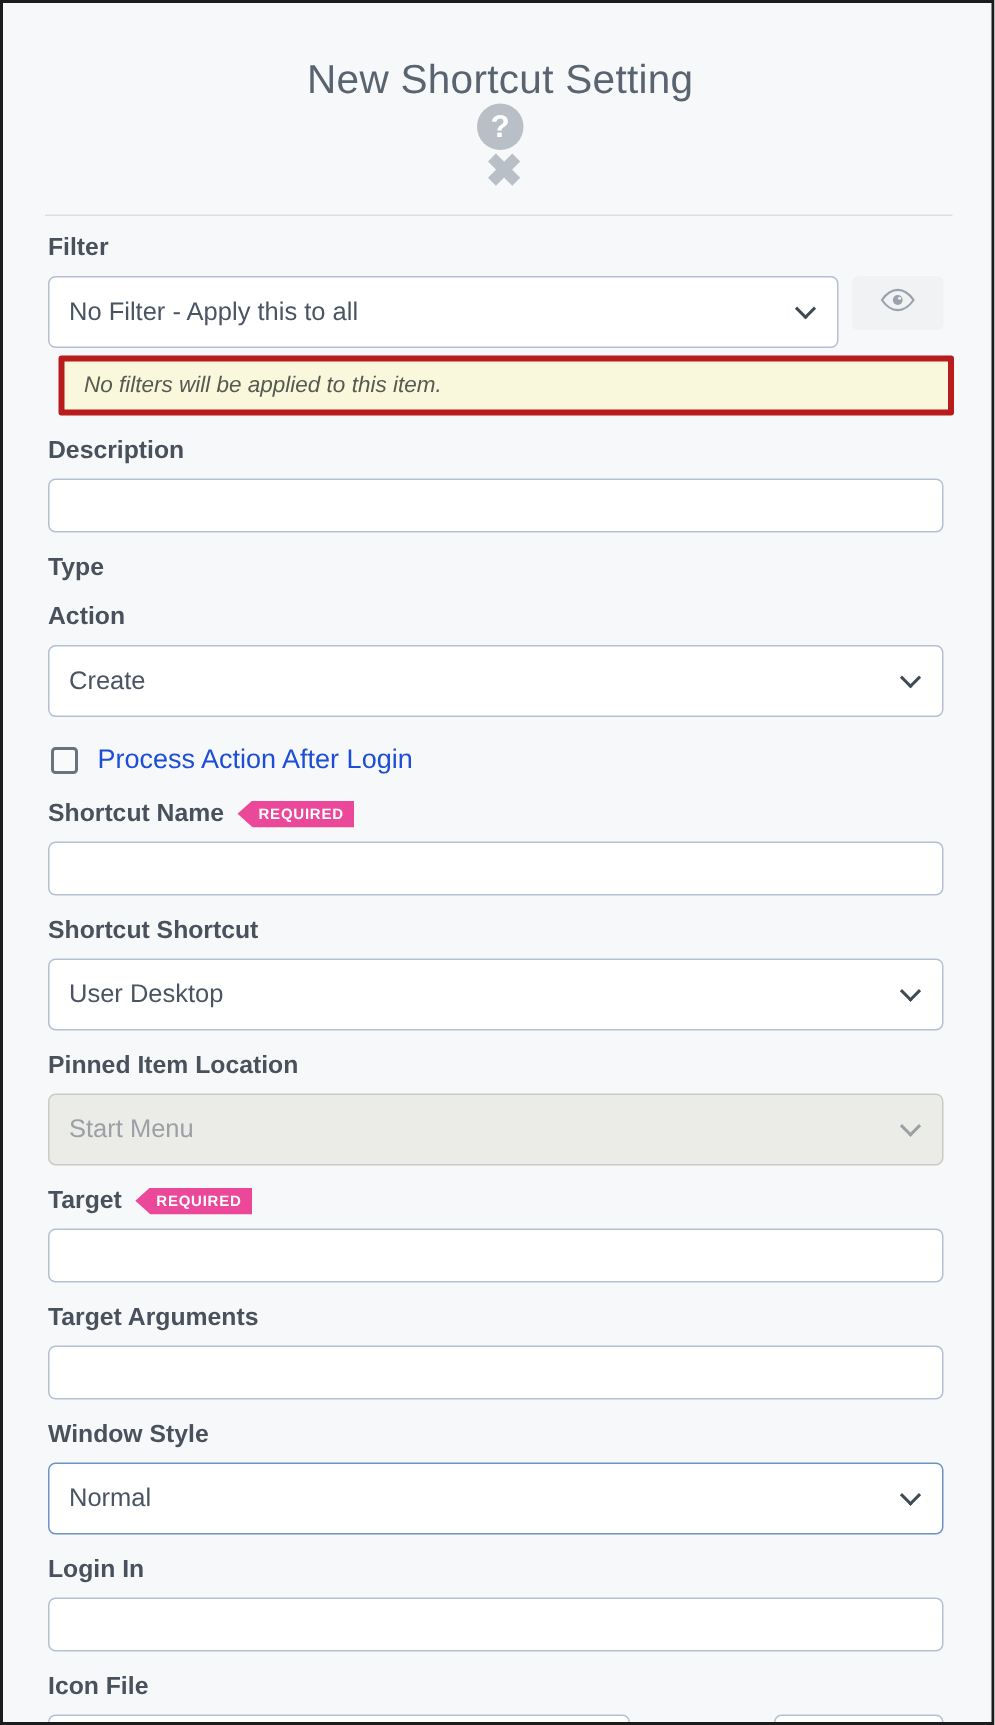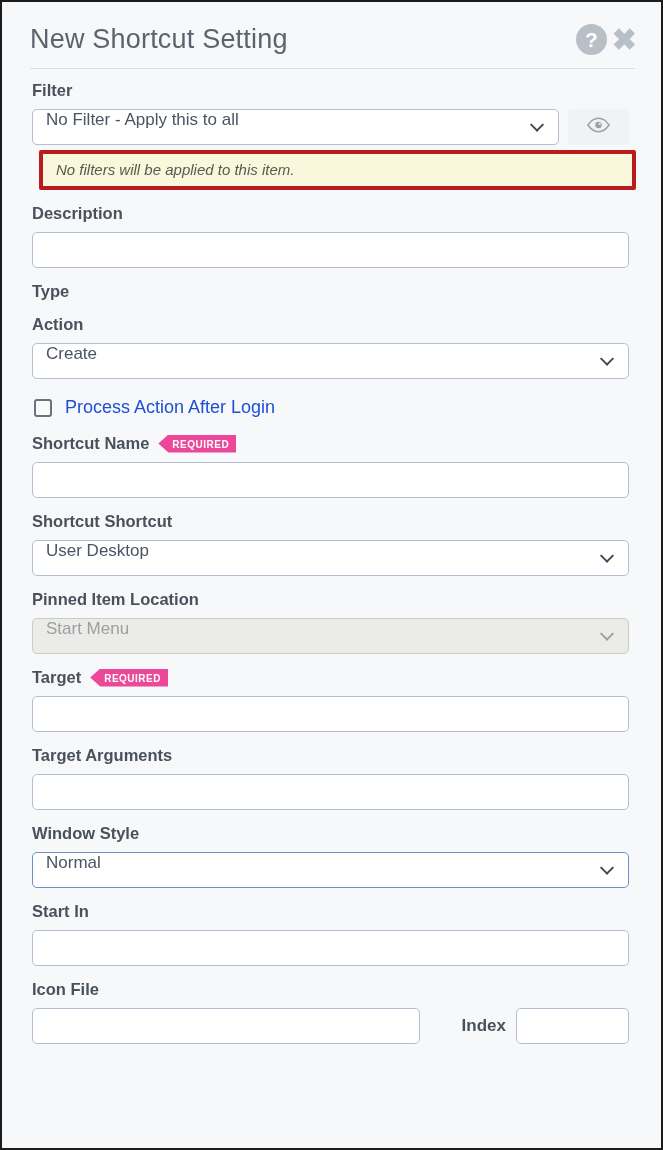--- a/index.html
+++ b/index.html
@@ -12,21 +12,22 @@
     height: 1150px;
     background: #f7f8f9;
     border: 2px solid #1c1c1c;
     overflow: hidden;
   }
 
   
   .header {
     display: flex;
     align-items: center;
-    padding: 22px 24px 0 28px;
+    padding: 36px 24px 0 28px;
+    flex-direction: column;
   }
   .title {
     flex: 1;
     font-size: 27px;
     font-weight: 400;
     color: #5a6470;
     letter-spacing: .2px;
   }
   .help-btn {
     width: 31px; height: 31px;
@@ -81,26 +82,26 @@
     padding: 0 12px;
     font-family: "Liberation Sans", sans-serif;
     font-size: 17px;
     color: #4a5463;
     outline: none;
   }
 
   .select {
     position: relative;
     width: 100%;
-    height: 36px;
+    height: 48px;
     background: #ffffff;
     border: 1px solid #b4bfd2;
     border-radius: 5px;
     display: flex;
-    align-items: flex-start;
+    align-items: center;
     padding: 0 36px 0 13px;
     font-size: 17px;
     color: #4a5463;
     cursor: pointer;
   }
   .select.focused { border-color: #6b93c8; }
   .select.disabled {
     background: #ebece7;
     border-color: #c9ccc6;
     color: #9ba0a5;
@@ -285,21 +286,21 @@
     <input class="text-input" type="text" style="">
 
     
     <label class="field-label">Window Style</label>
     <div class="select focused">
       <span>Normal</span>
       <span class="chev"></span>
     </div>
 
     
-    <label class="field-label">Start In</label>
+    <label class="field-label">Login In</label>
     <input class="text-input" type="text" style="">
 
     
     <label class="field-label">Icon File</label>
     <div class="iconfile-row">
       <input class="text-input iconfile-input" type="text" style="">
       <span class="index-label">Index</span>
       <input class="text-input index-input" type="text" style="">
     </div>
 

